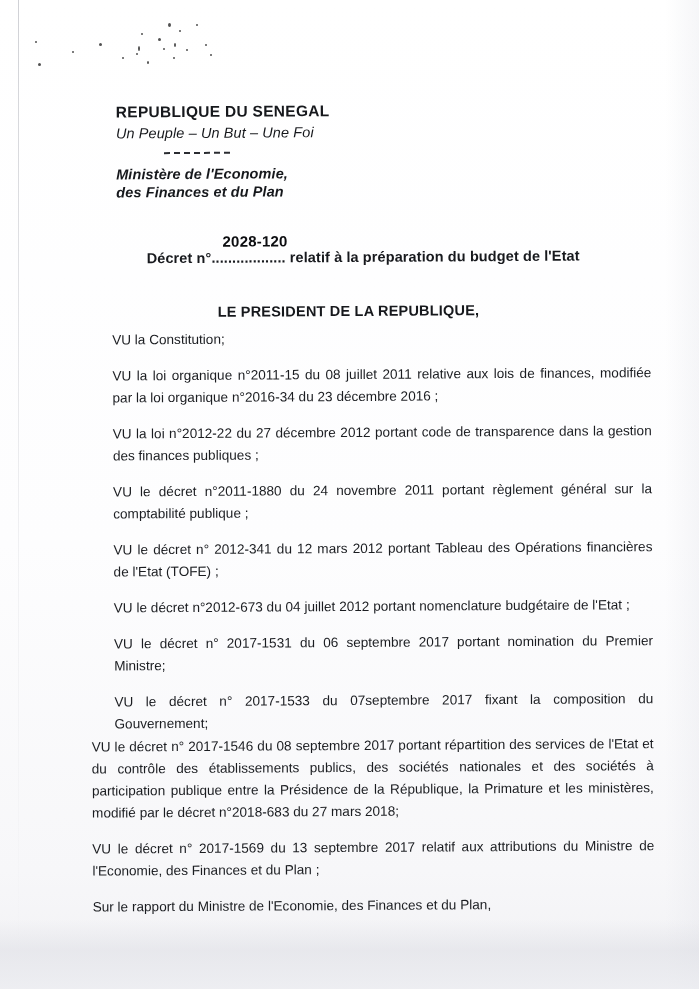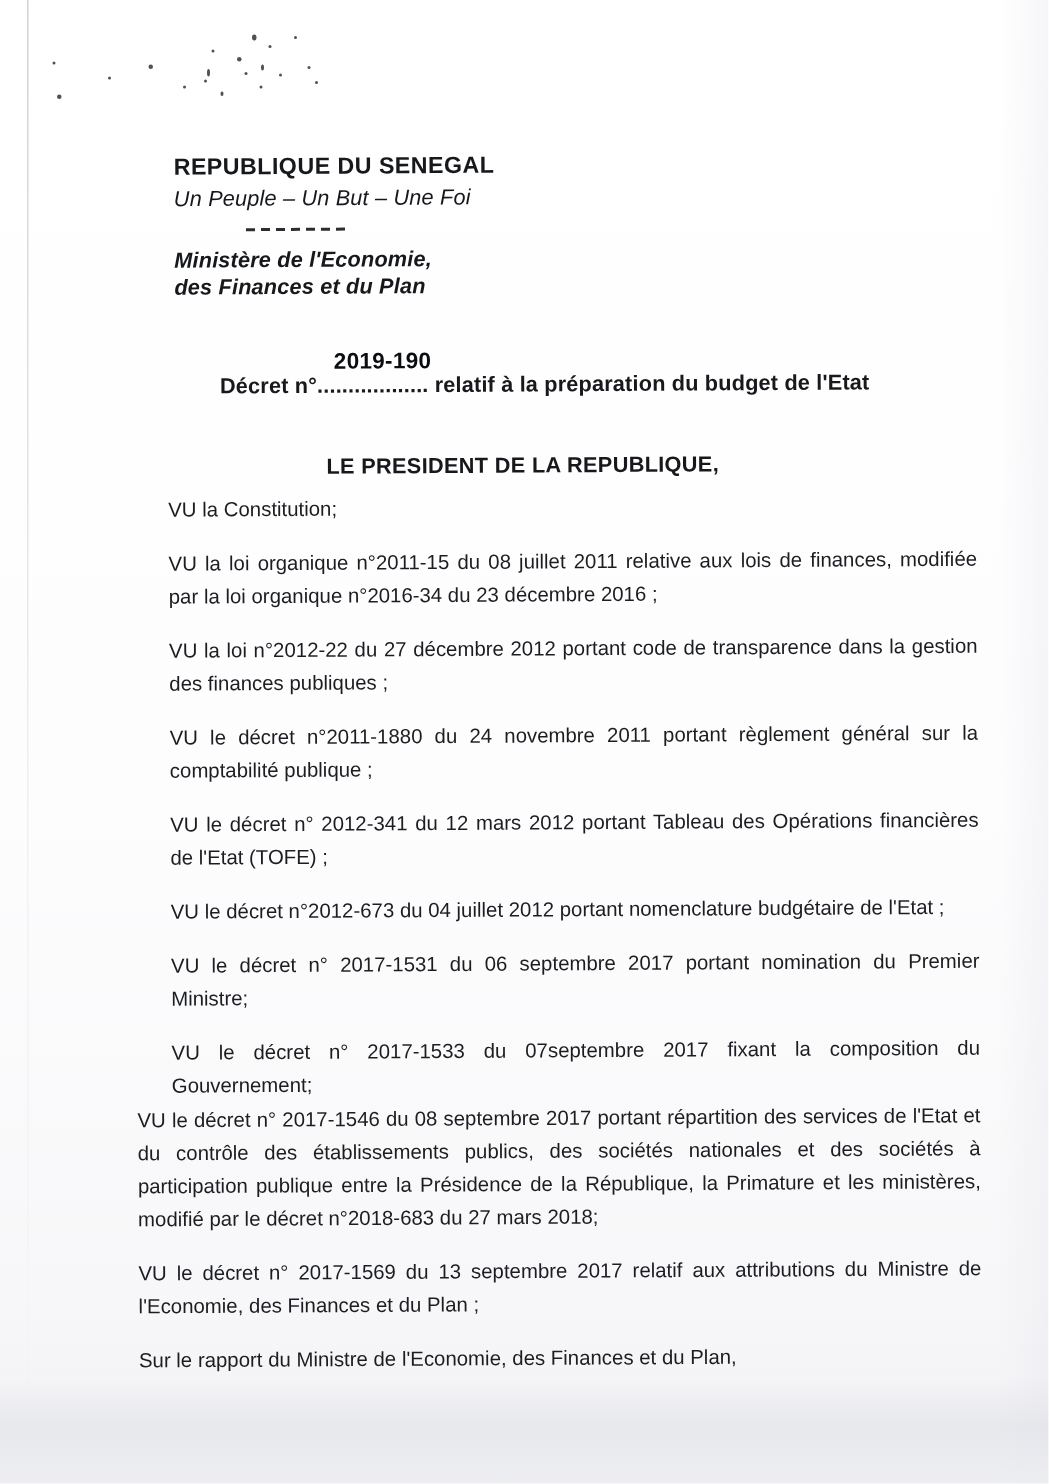--- a/index.html
+++ b/index.html
@@ -188,21 +188,21 @@
       <div class="lh-title">REPUBLIQUE DU SENEGAL</div>
       <div class="lh-motto">Un Peuple – Un But – Une Foi</div>
       <div class="lh-rule"></div>
       <div class="lh-ministry">
         <div>Ministère de l'Economie,</div>
         <div>des Finances et du Plan</div>
       </div>
     </div>
 
     <div class="decree-line">Décret n°.................. relatif à la préparation du budget de l'Etat</div>
-    <div class="decree-number">2019-190</div>
+    <div class="decree-number">2028-120</div>
 
     <div class="president">LE PRESIDENT DE LA REPUBLIQUE,</div>
 
     <div class="body-block" id="vu-upper">
       <p class="nojustify">VU la Constitution;</p>
       <p>VU la loi organique n°2011-15 du 08 juillet 2011 relative aux lois de finances, modifiée par la loi organique n°2016-34 du 23 décembre 2016 ;</p>
       <p>VU la loi n°2012-22 du 27 décembre 2012 portant code de transparence dans la gestion des finances publiques ;</p>
       <p>VU le décret n°2011-1880 du 24 novembre 2011 portant règlement général sur la comptabilité publique ;</p>
       <p>VU le décret n° 2012-341 du 12 mars 2012 portant Tableau des Opérations financières de l'Etat (TOFE) ;</p>
       <p>VU le  décret n°2012-673 du 04 juillet 2012 portant nomenclature budgétaire de l'Etat ;</p>

